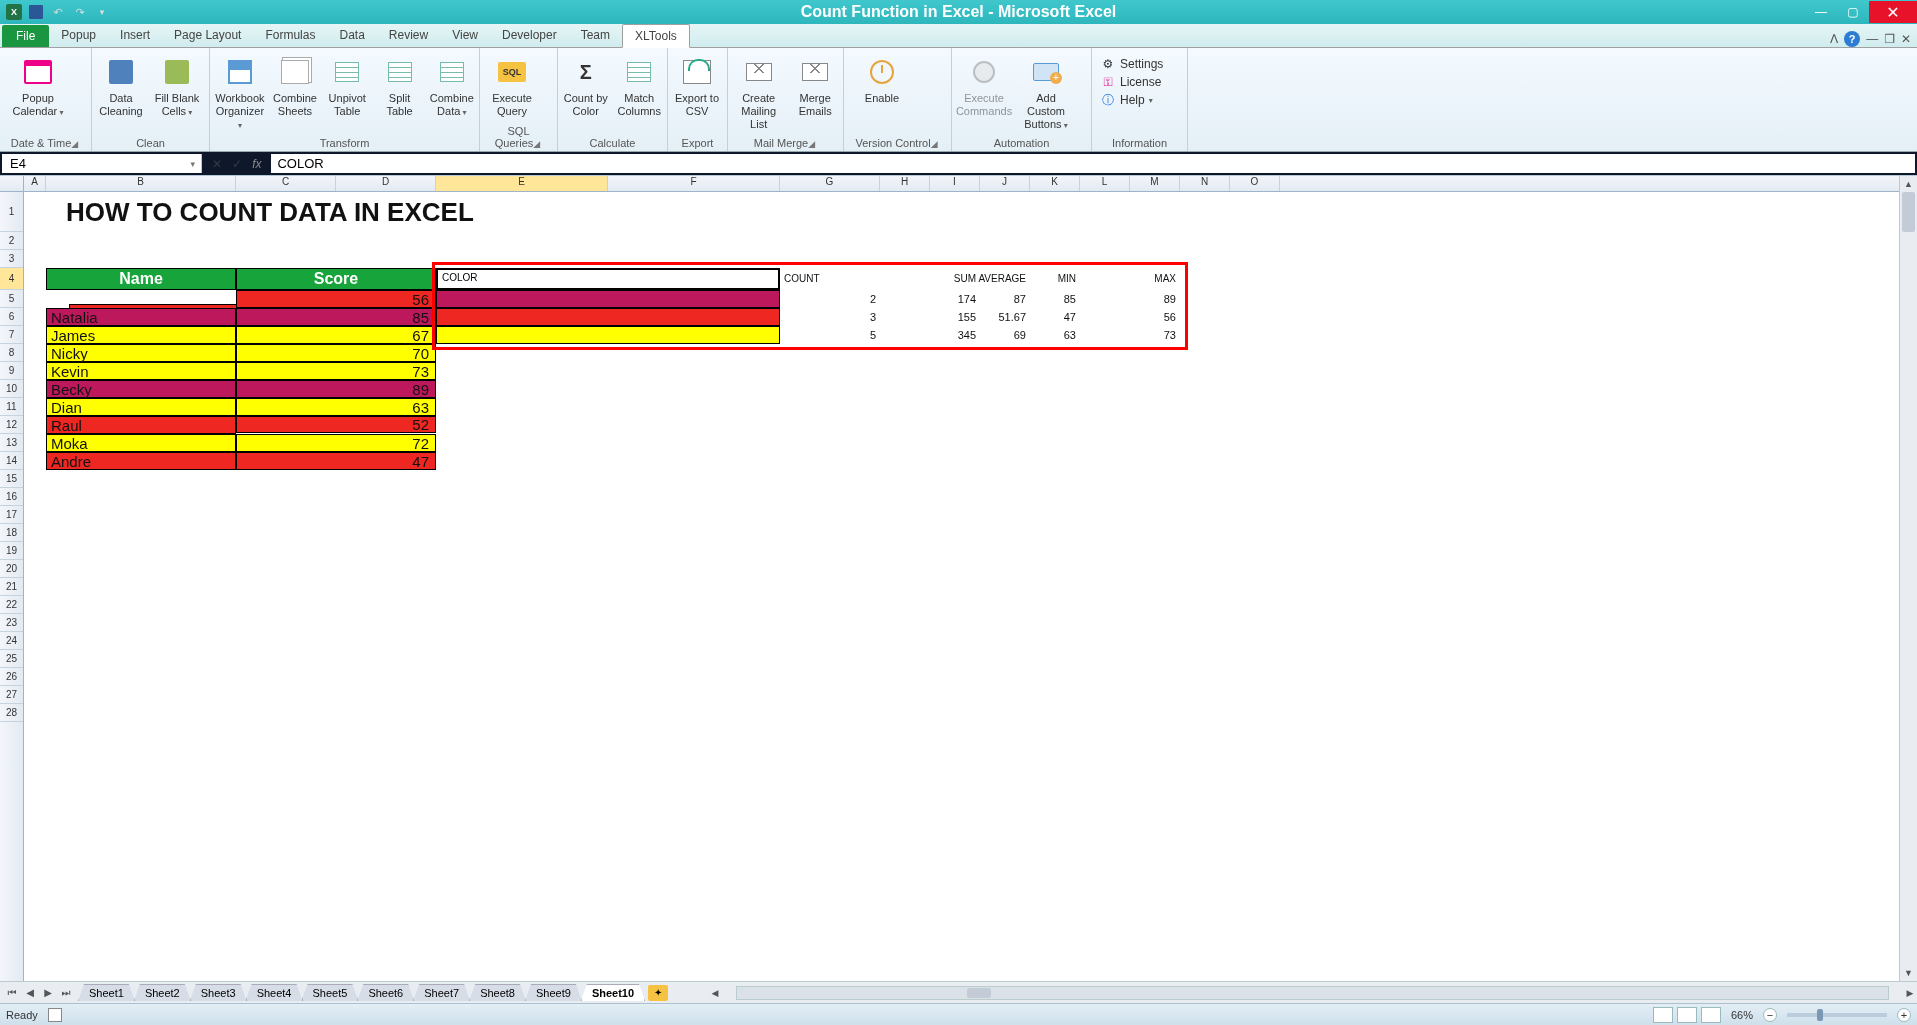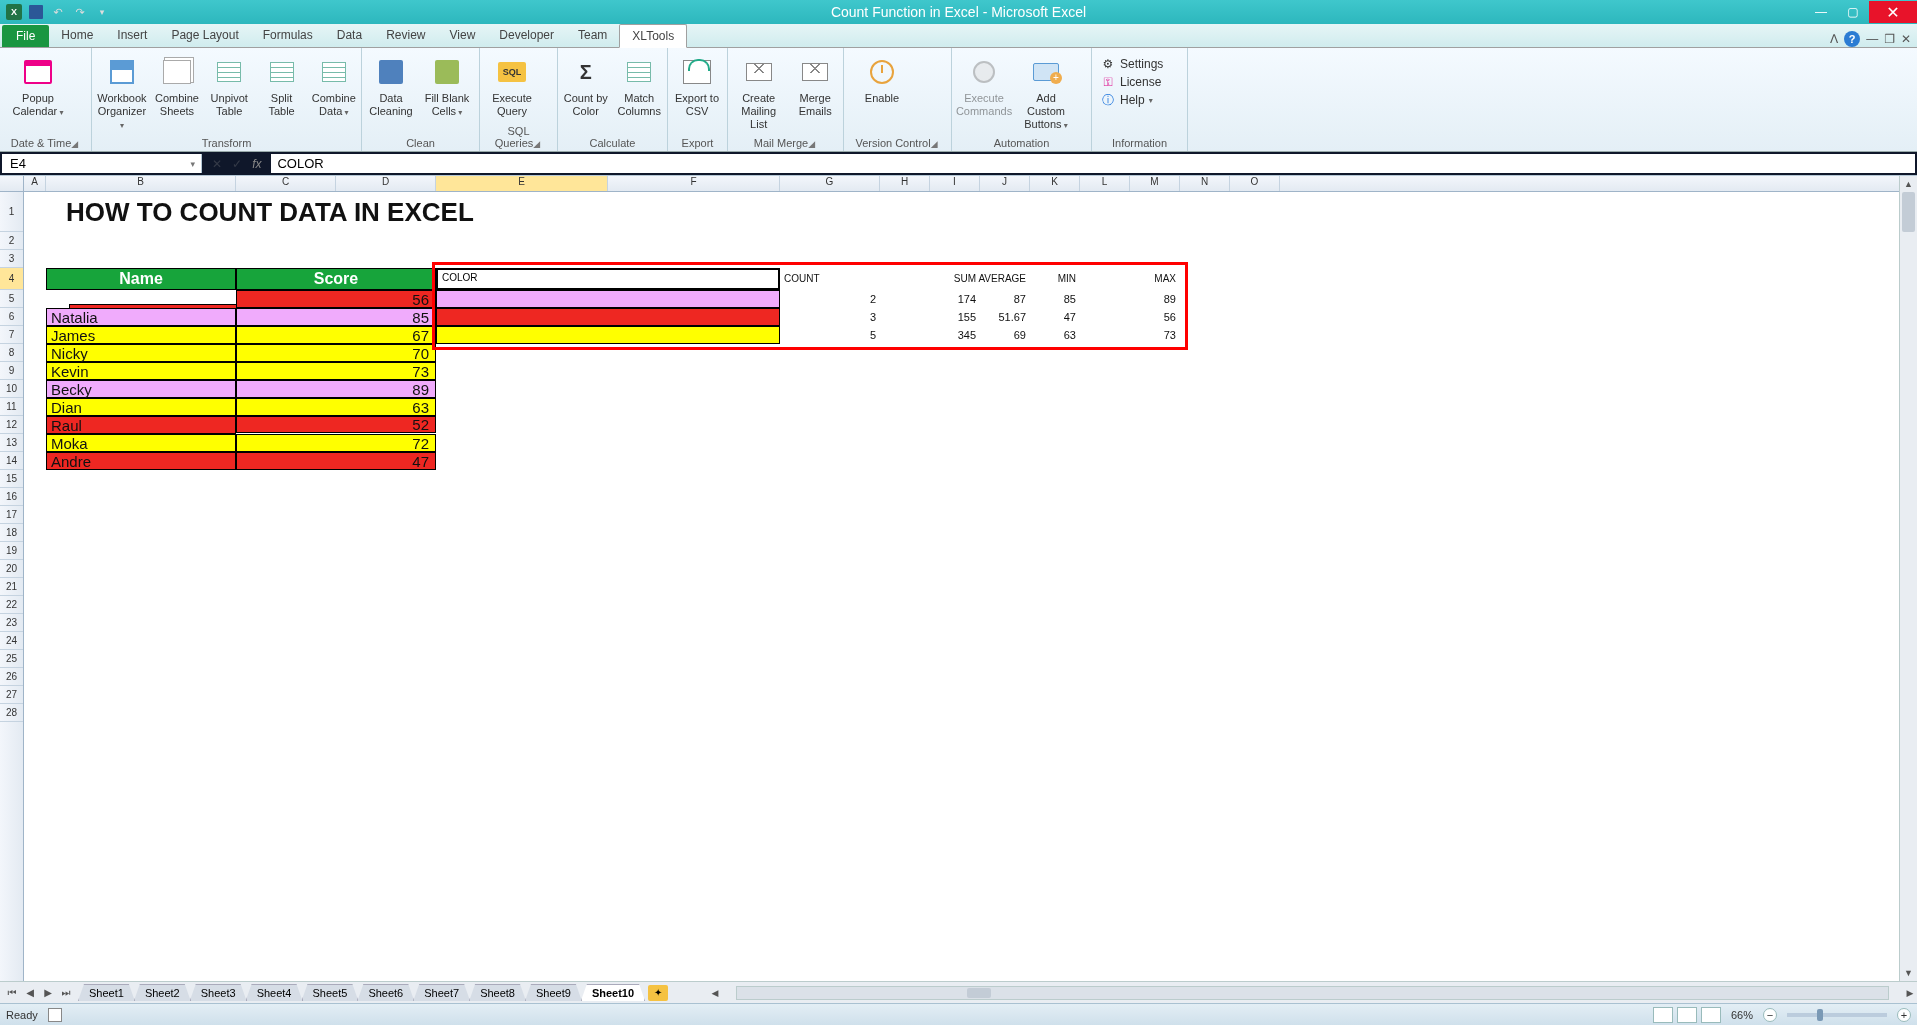--- a/index.html
+++ b/index.html
@@ -2,21 +2,21 @@
 <html><head>
 <meta charset="utf-8">
 <style>
 * { margin: 0; padding: 0; box-sizing: border-box; font-family: "Segoe UI", Tahoma, sans-serif; }
 body { background: #fff; overflow: hidden; font-size: 12px; }
 
 
 .titlebar { height: 24px; background: linear-gradient(to bottom, #3fc7cc, #2db7bd); display: flex; align-items: center; color: #fff; position: relative; }
 .titlebar .qat { display: flex; align-items: center; padding-left: 4px; gap: 2px; }
 .titlebar .qat-item { width: 20px; height: 20px; display: flex; align-items: center; justify-content: center; font-size: 11px; }
-.titlebar .title { position: absolute; left: 50%; transform: translateX(-50%); font-size: 14px; font-weight: 400; white-space: nowrap; }
+.titlebar .title { position: absolute; left: 50%; transform: translateX(-50%); font-size: 16px; font-weight: 700; white-space: nowrap; }
 .titlebar .winctl { margin-left: auto; display: flex; }
 .titlebar .winctl div { width: 32px; height: 22px; display: flex; align-items: center; justify-content: center; font-size: 12px; }
 .titlebar .winctl .close { background: #e8132a; width: 48px; color: #fff; font-size: 16px; font-weight: 300; }
 .excel-icon { width: 16px; height: 16px; background: #217346; color: #fff; font-size: 9px; font-weight: bold; display: flex; align-items: center; justify-content: center; border-radius: 2px; }
 .save-icon { width: 14px; height: 14px; background: #2b5797; border-radius: 1px; }
 
 
 .ribbon-tabs { height: 24px; background: linear-gradient(to bottom, #e6f5f6, #d0ecee); display: flex; align-items: flex-end; border-bottom: 1px solid #a0a0a0; position: relative; }
 .ribbon-tabs .file-tab { background: #1a9641; color: #fff; padding: 4px 14px; font-size: 12px; border-radius: 2px 2px 0 0; margin-left: 2px; }
 .ribbon-tabs .tab { padding: 4px 12px; font-size: 12px; color: #444; cursor: default; }
@@ -79,21 +79,21 @@
 .row-headers .rh.sel { background: #ffe699; }
 .cells { position: relative; flex: 1; }
 
 
 .cell { position: absolute; font-size: 14px; display: flex; align-items: center; padding: 0 4px; }
 .big-title { font-size: 26px; font-weight: 900; color: #111; }
 
 .tbl-hdr { background: #17a43b; color: #fff; font-weight: bold; justify-content: center; font-size: 16px; border: 1px solid #000; }
 .tbl-cell { border: 1px solid #000; font-size: 15px; }
 .bg-red { background: #ee2722; color: #111; }
-.bg-green { background: #f0abfc; color: #111; }
+.bg-green { background: #be185d; color: #111; }
 .bg-yellow { background: #ffff00; color: #111; }
 .num { justify-content: flex-end; padding-right: 6px; }
 
 .highlight-box { position: absolute; border: 3px solid #f00; }
 .sel-cell { position: absolute; border: 2px solid #000; background: #fff; }
 
 .sm-hdr { font-size: 10px; color: #111; text-align: right; }
 .sm-val { font-size: 11px; color: #111; text-align: right; }
 
 
@@ -139,21 +139,21 @@
   <div class="winctl">
     <div>—</div>
     <div>▢</div>
     <div class="close">✕</div>
   </div>
 </div>
 
 <div class="ribbon-tabs">
   <div class="file-tab">File</div>
   <div id="ribbon-tabs-holder" style="display: flex;">
-      <div class="tab">Home</div>
+      <div class="tab">Popup</div>
       <div class="tab">Insert</div>
       <div class="tab">Page Layout</div>
       <div class="tab">Formulas</div>
       <div class="tab">Data</div>
       <div class="tab">Review</div>
       <div class="tab">View</div>
       <div class="tab">Developer</div>
       <div class="tab">Team</div>
       <div class="tab active">XLTools</div>
     </div>
@@ -171,20 +171,37 @@
     <div class="controls">
         <div class="rbtn wide">
           <div class="ico">
             <div class="i-cal"></div>
           </div>
           <span class="dd">Popup Calendar</span>
         </div>
       </div>
     <div class="grp-label"><span>Date &amp; Time</span><span class="dialog-launcher">◢</span></div>
   </div>
+  <div class="ribbon-group" style="width:118px">
+    <div class="controls">
+      <div class="rbtn narrow">
+          <div class="ico">
+            <div class="i-blue"></div>
+          </div>
+          <span>Data Cleaning</span>
+        </div>
+      <div class="rbtn narrow">
+          <div class="ico">
+            <div class="i-green"></div>
+          </div>
+          <span class="dd">Fill Blank Cells</span>
+        </div>
+    </div>
+    <div class="grp-label">Clean</div>
+  </div>
   <div class="ribbon-group" style="width:270px">
     <div class="controls">
       <div class="rbtn">
           <div class="ico">
             <div class="i-tbl"></div>
           </div>
           <span class="dd">Workbook Organizer</span>
         </div>
       <div class="rbtn narrow">
           <div class="ico">
@@ -205,37 +222,20 @@
           <span>Split Table</span>
         </div>
       <div class="rbtn narrow">
           <div class="ico">
             <div class="i-grid"></div>
           </div>
           <span class="dd">Combine Data</span>
         </div>
     </div>
     <div class="grp-label">Transform</div>
-  </div>
-  <div class="ribbon-group" style="width:118px">
-    <div class="controls">
-      <div class="rbtn narrow">
-          <div class="ico">
-            <div class="i-blue"></div>
-          </div>
-          <span>Data Cleaning</span>
-        </div>
-      <div class="rbtn narrow">
-          <div class="ico">
-            <div class="i-green"></div>
-          </div>
-          <span class="dd">Fill Blank Cells</span>
-        </div>
-    </div>
-    <div class="grp-label">Clean</div>
   </div>
   <div class="ribbon-group" style="width:78px">
     <div class="controls">
         <div class="rbtn">
           <div class="ico">
             <div class="i-sql">SQL</div>
           </div>
           <span>Execute Query</span>
         </div>
       </div>

